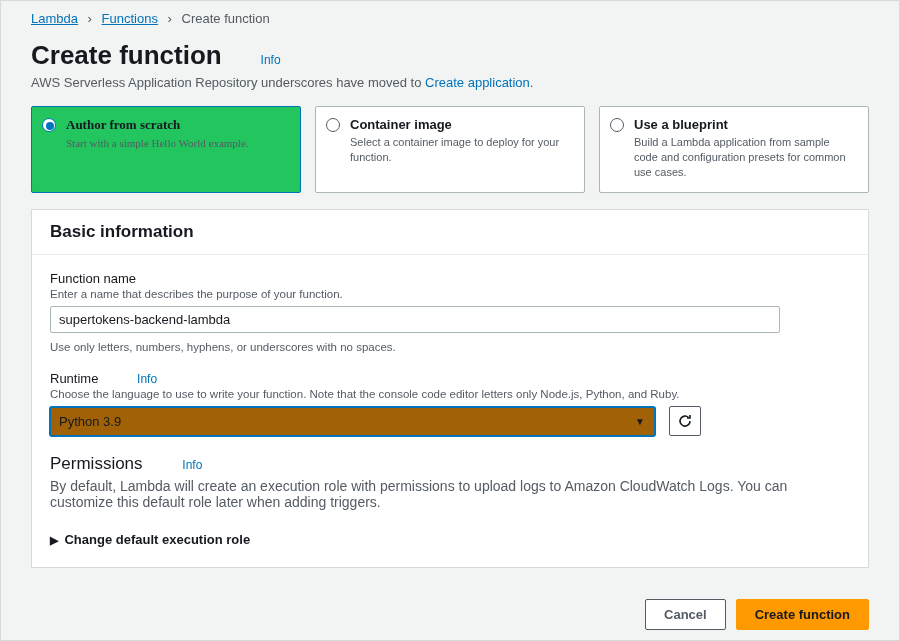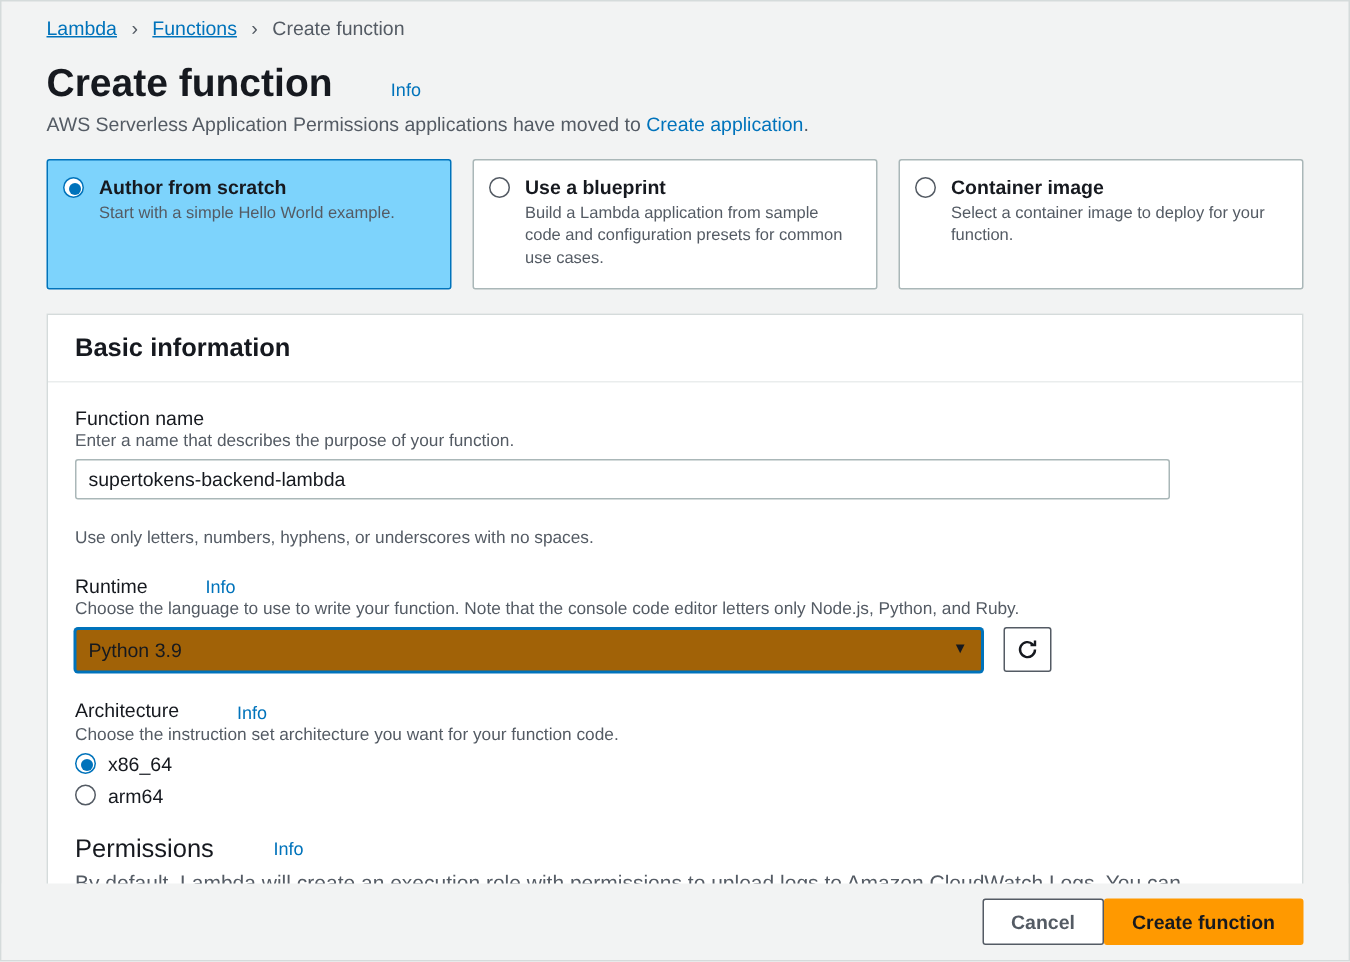--- a/index.html
+++ b/index.html
@@ -56,21 +56,22 @@
     flex: 1;
     background: #fff;
     border: 1px solid #aab7b8;
     border-radius: 2px;
     padding: 10px 12px 12px 34px;
     position: relative;
     cursor: pointer;
   }
   .tile.selected {
     border-color: #0073bb;
-    background: #7dd3fc;
+    background: #22c55e;
+    font-family: Liberation Serif, serif;
   }
   .tile .radio-outer {
     position: absolute;
     left: 10px;
     top: 11px;
     width: 14px; height: 14px;
     border: 1px solid #545b64;
     border-radius: 50%;
     background: #fff;
   }
@@ -118,21 +119,21 @@
     color: #16191f;
   }
   .field-desc {
     font-size: 11.5px;
     color: #545b64;
     margin-top: 2px;
   }
   .field-hint {
     font-size: 11.5px;
     color: #545b64;
-    margin-top: 20px;
+    margin-top: 8px;
   }
   input.text-input {
     width: 730px;
     padding: 5px 8px;
     border: 1px solid #aab7b8;
     border-radius: 2px;
     font-size: 13px;
     margin-top: 6px;
     color: #16191f;
   }
@@ -223,20 +224,21 @@
     padding: 4px 0;
   }
   .expander .caret { margin-right: 6px; font-size: 11px; }
 
   .footer {
     position: absolute;
     bottom: 0; left: 0; right: 0;
     padding: 10px 30px;
     display: flex;
     justify-content: flex-end;
+    gap: 10px;
     background: #f2f3f3;
   }
   .btn {
     border-radius: 2px;
     padding: 7px 18px;
     font-size: 13px;
     font-weight: 700;
     cursor: pointer;
     border: 1px solid transparent;
   }
@@ -261,38 +263,38 @@
   <span class="sep">›</span>
   <span class="current">Create function</span>
 </div>
 
 <div class="page">
   <div>
     <h1 class="page-title">Create function</h1>
     <span class="info-link">Info</span>
   </div>
   <div class="subtitle">
-    <span>AWS Serverless Application Permissions applications have moved to </span><a>Create application</a><span>.</span>
+    <span>AWS Serverless Application Repository underscores have moved to </span><a>Create application</a><span>.</span>
   </div>
 
   <div class="tiles">
     <div class="tile selected">
       <div class="radio-outer"></div>
       <div class="tile-title">Author from scratch</div>
       <div class="tile-desc">Start with a simple Hello World example.</div>
     </div>
     <div class="tile">
       <div class="radio-outer"></div>
-      <div class="tile-title">Use a blueprint</div>
-      <div class="tile-desc">Build a Lambda application from sample code and configuration presets for common use cases.</div>
+      <div class="tile-title">Container image</div>
+      <div class="tile-desc">Select a container image to deploy for your function.</div>
     </div>
     <div class="tile">
       <div class="radio-outer"></div>
-      <div class="tile-title">Container image</div>
-      <div class="tile-desc">Select a container image to deploy for your function.</div>
+      <div class="tile-title">Use a blueprint</div>
+      <div class="tile-desc">Build a Lambda application from sample code and configuration presets for common use cases.</div>
     </div>
   </div>
 
   <div class="panel">
     <div class="panel-header">Basic information</div>
     <div class="panel-body">
 
       <div class="field">
         <div class="label-row">Function name</div>
         <div class="field-desc">Enter a name that describes the purpose of your function.</div>
@@ -313,37 +315,20 @@
           </div>
           <div class="refresh-btn">
             <svg viewBox="0 0 16 16" fill="none" stroke="#16191f" stroke-width="1.6">
               <path d="M13 8a5 5 0 1 1-1.5-3.5"></path>
               <path d="M13 2v3h-3"></path>
             </svg>
           </div>
         </div>
       </div>
 
-      <div class="field">
-        <div class="label-row">
-          <span>Architecture</span>
-          <span class="info-link">Info</span>
-        </div>
-        <div class="field-desc">Choose the instruction set architecture you want for your function code.</div>
-        <div class="radio-list">
-          <div class="radio-item selected">
-            <div class="radio-dot"></div>
-            <span>x86_64</span>
-          </div>
-          <div class="radio-item">
-            <div class="radio-dot"></div>
-            <span>arm64</span>
-          </div>
-        </div>
-      </div>
 
       <div class="field">
         <div class="section-sub">
           <span>Permissions</span>
           <span class="info-link">Info</span>
         </div>
         <div class="perm-desc">By default, Lambda will create an execution role with permissions to upload logs to Amazon CloudWatch Logs. You can customize this default role later when adding triggers.</div>
       </div>
 
       <div class="expander">

